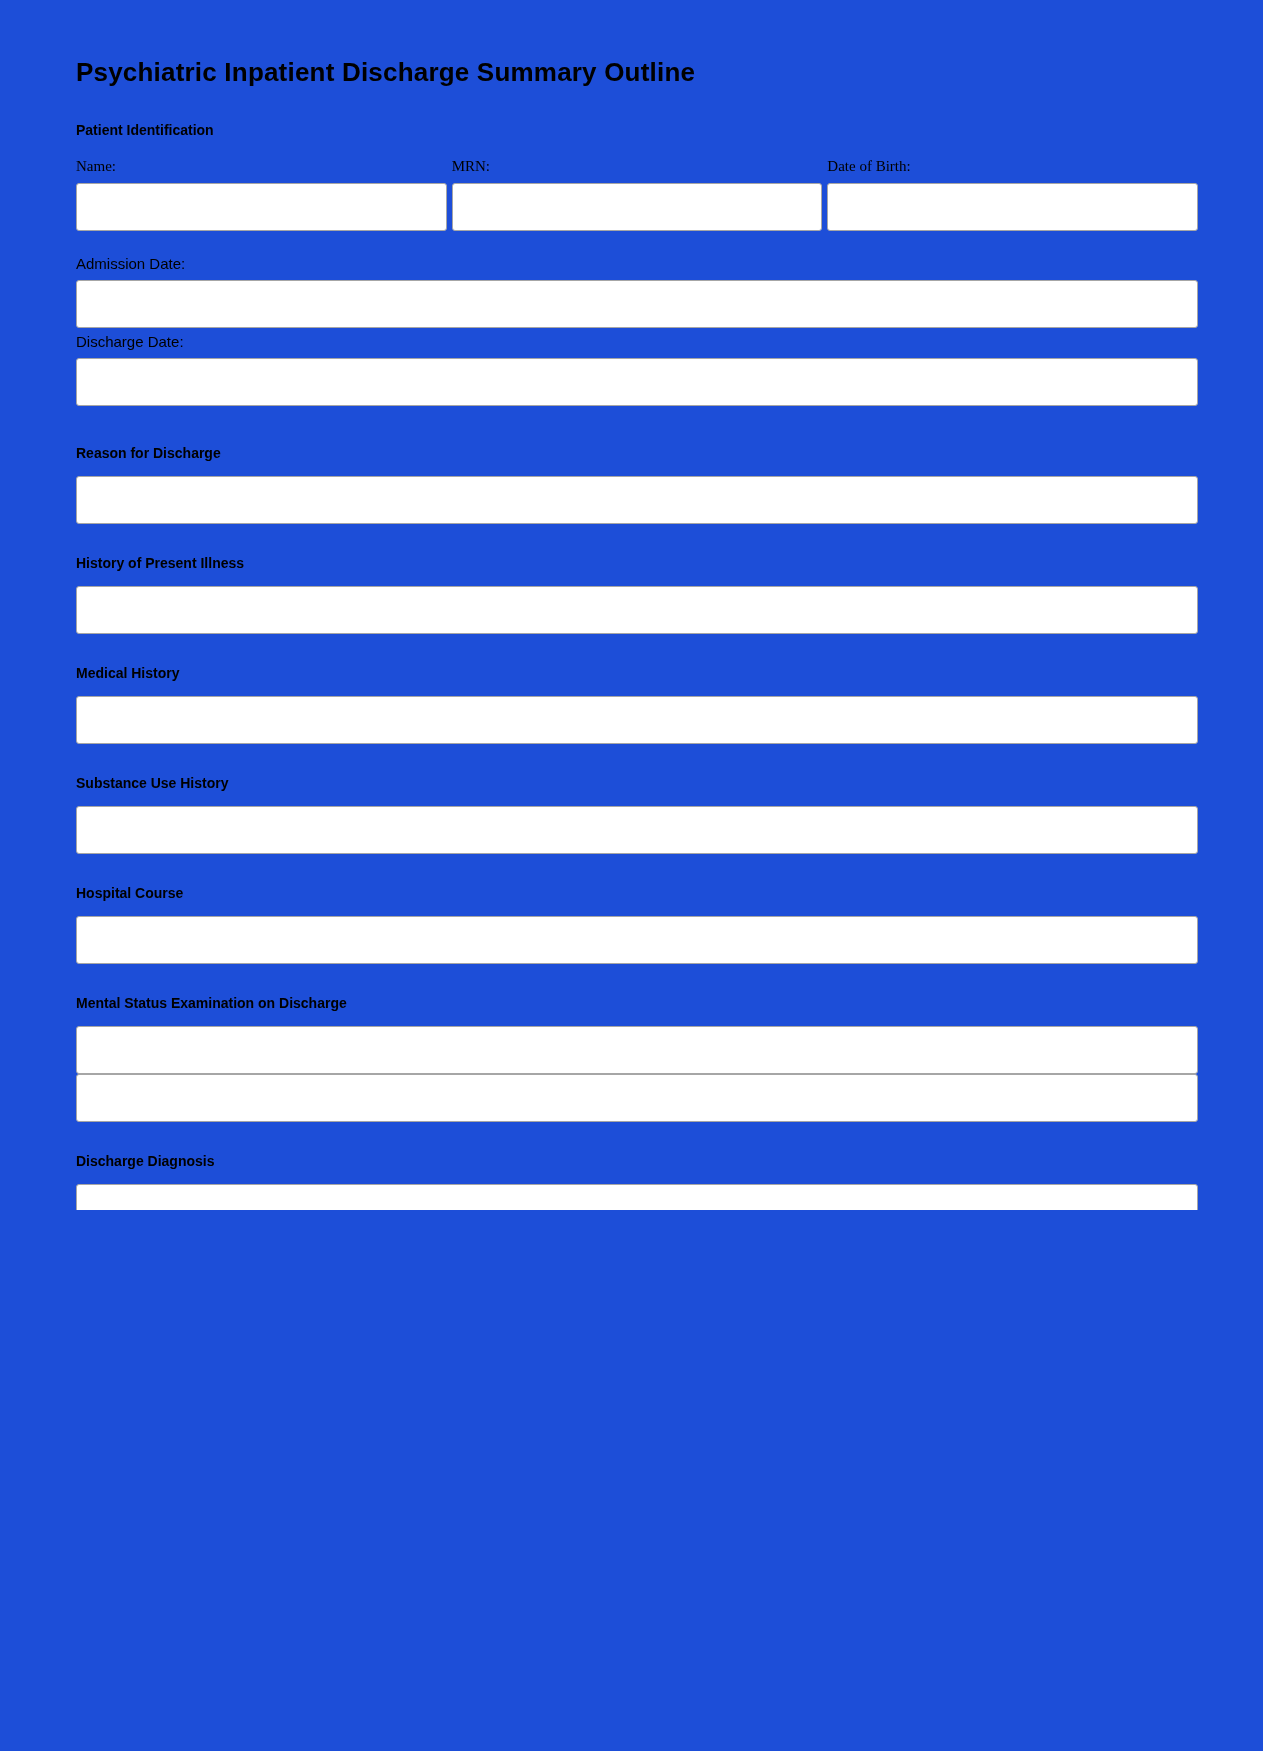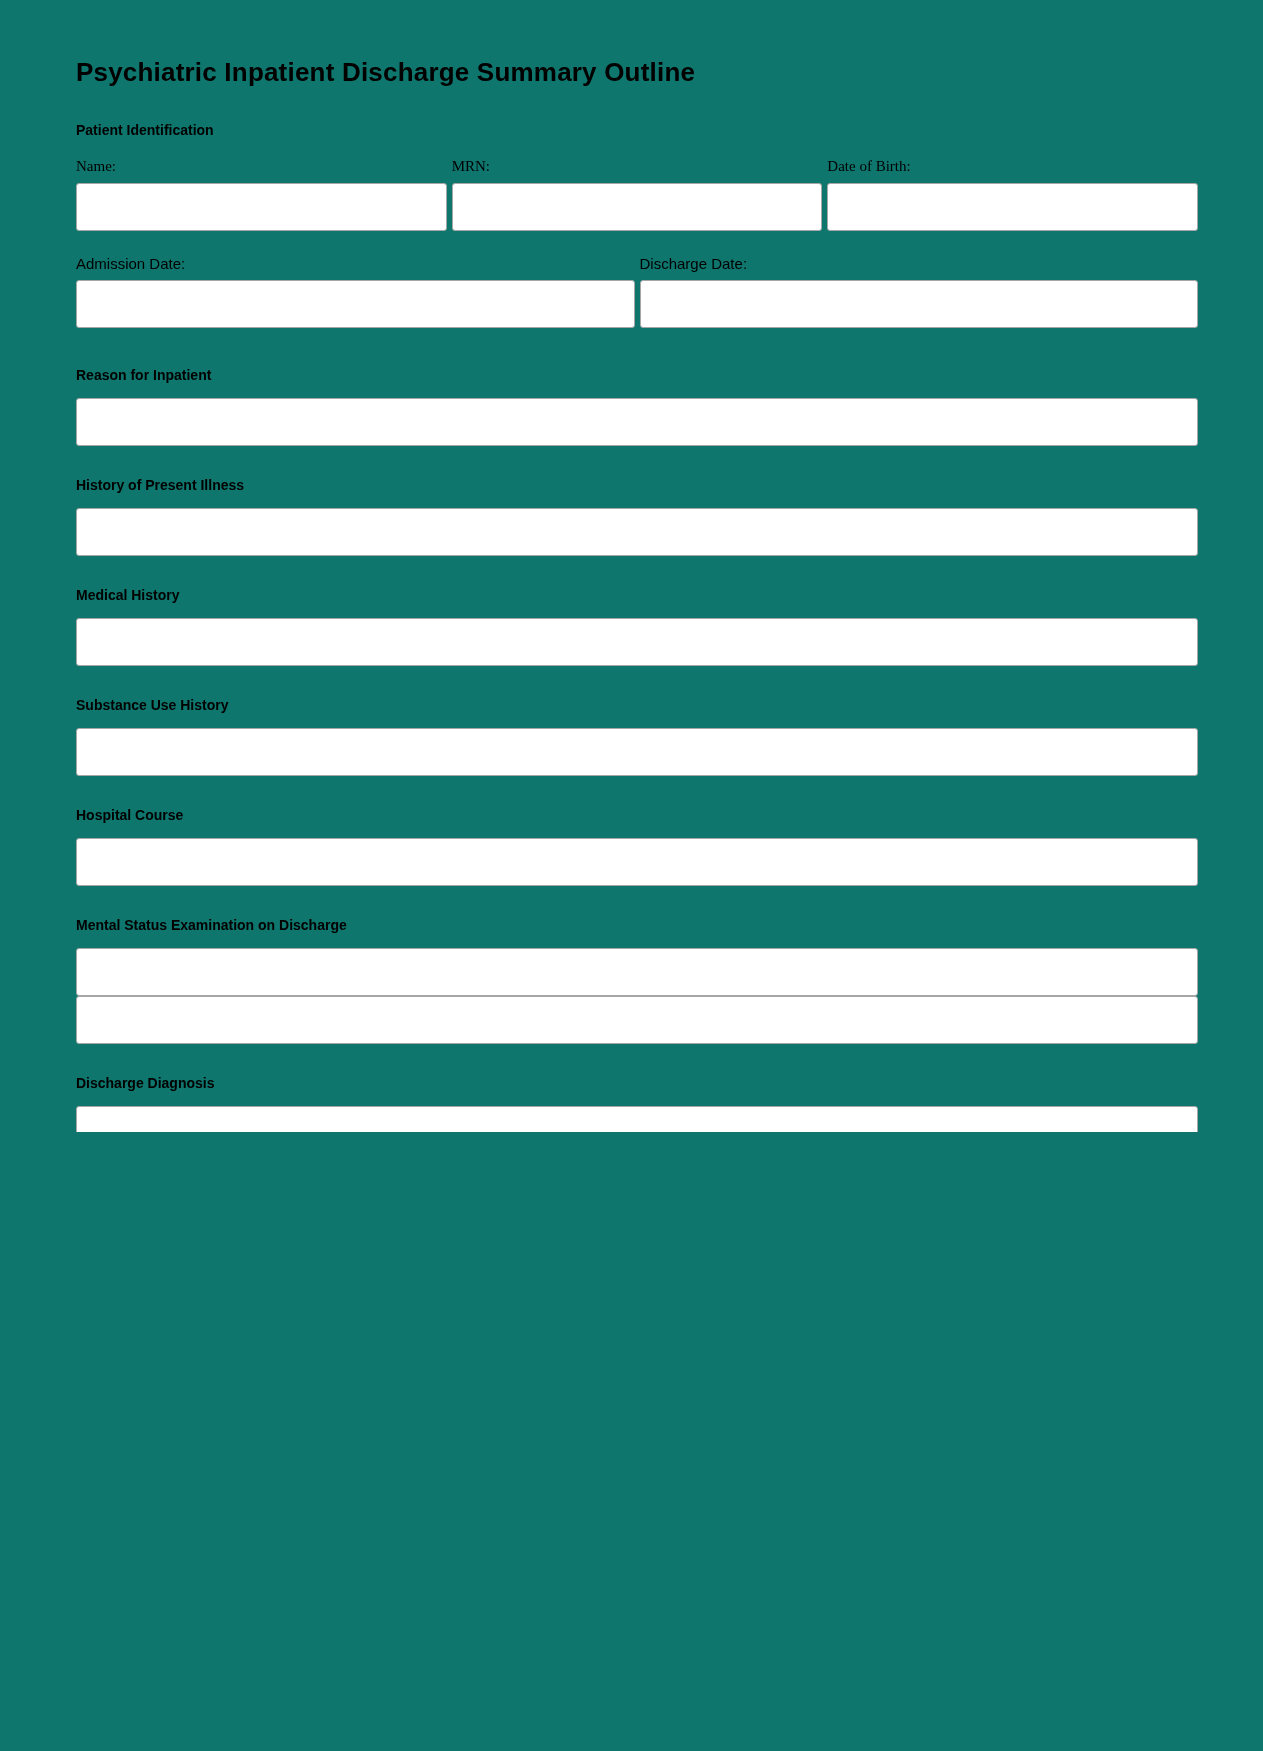--- a/index.html
+++ b/index.html
@@ -1,19 +1,19 @@
 <!DOCTYPE html>
 <html><head>
 <meta charset="utf-8">
 <style>
   html, body { margin: 0; padding: 0; background: #ffffff; }
   .page {
     width: 1263px;
     height: 1751px;
-    background: #0f766e;
+    background: #1d4ed8;
     overflow: hidden;
     font-family: "Liberation Sans", sans-serif;
     color: #000000;
     box-sizing: border-box;
   }
   .content {
     padding: 0 65px 0 76px;
   }
   .doc-title {
     margin: 57px 0 0 0;
@@ -24,21 +24,21 @@
   }
   .section-heading {
     font-size: 14px;
     line-height: 20px;
     font-weight: bold;
     margin: 0;
   }
   .pid-heading { margin-top: 33px; }
   .id-row { display: flex; gap: 5px; }
   .id-row-1 { margin-top: 18px; font-family: Liberation Serif, serif; }
-  .id-row-2 { margin-top: 24px; }
+  .id-row-2 { margin-top: 24px; flex-direction: column; }
   .field { flex: 1; min-width: 0; }
   .field-label {
     display: block;
     font-size: 15px;
     line-height: 17px;
     margin-bottom: 8px;
     font-weight: normal;
   }
   .text-input {
     display: block;
@@ -88,21 +88,21 @@
         <label class="field-label">Admission Date:</label>
         <input type="text" class="text-input" value="" style="">
       </div>
       <div class="field">
         <label class="field-label">Discharge Date:</label>
         <input type="text" class="text-input" value="" style="">
       </div>
     </div>
 
     <div class="form-section first">
-      <h2 class="section-heading">Reason for Inpatient</h2>
+      <h2 class="section-heading">Reason for Discharge</h2>
       <input type="text" class="text-input" value="" style="">
     </div>
 
     <div class="form-section">
       <h2 class="section-heading">History of Present Illness</h2>
       <input type="text" class="text-input" value="" style="">
     </div>
 
 
     <div class="form-section">

